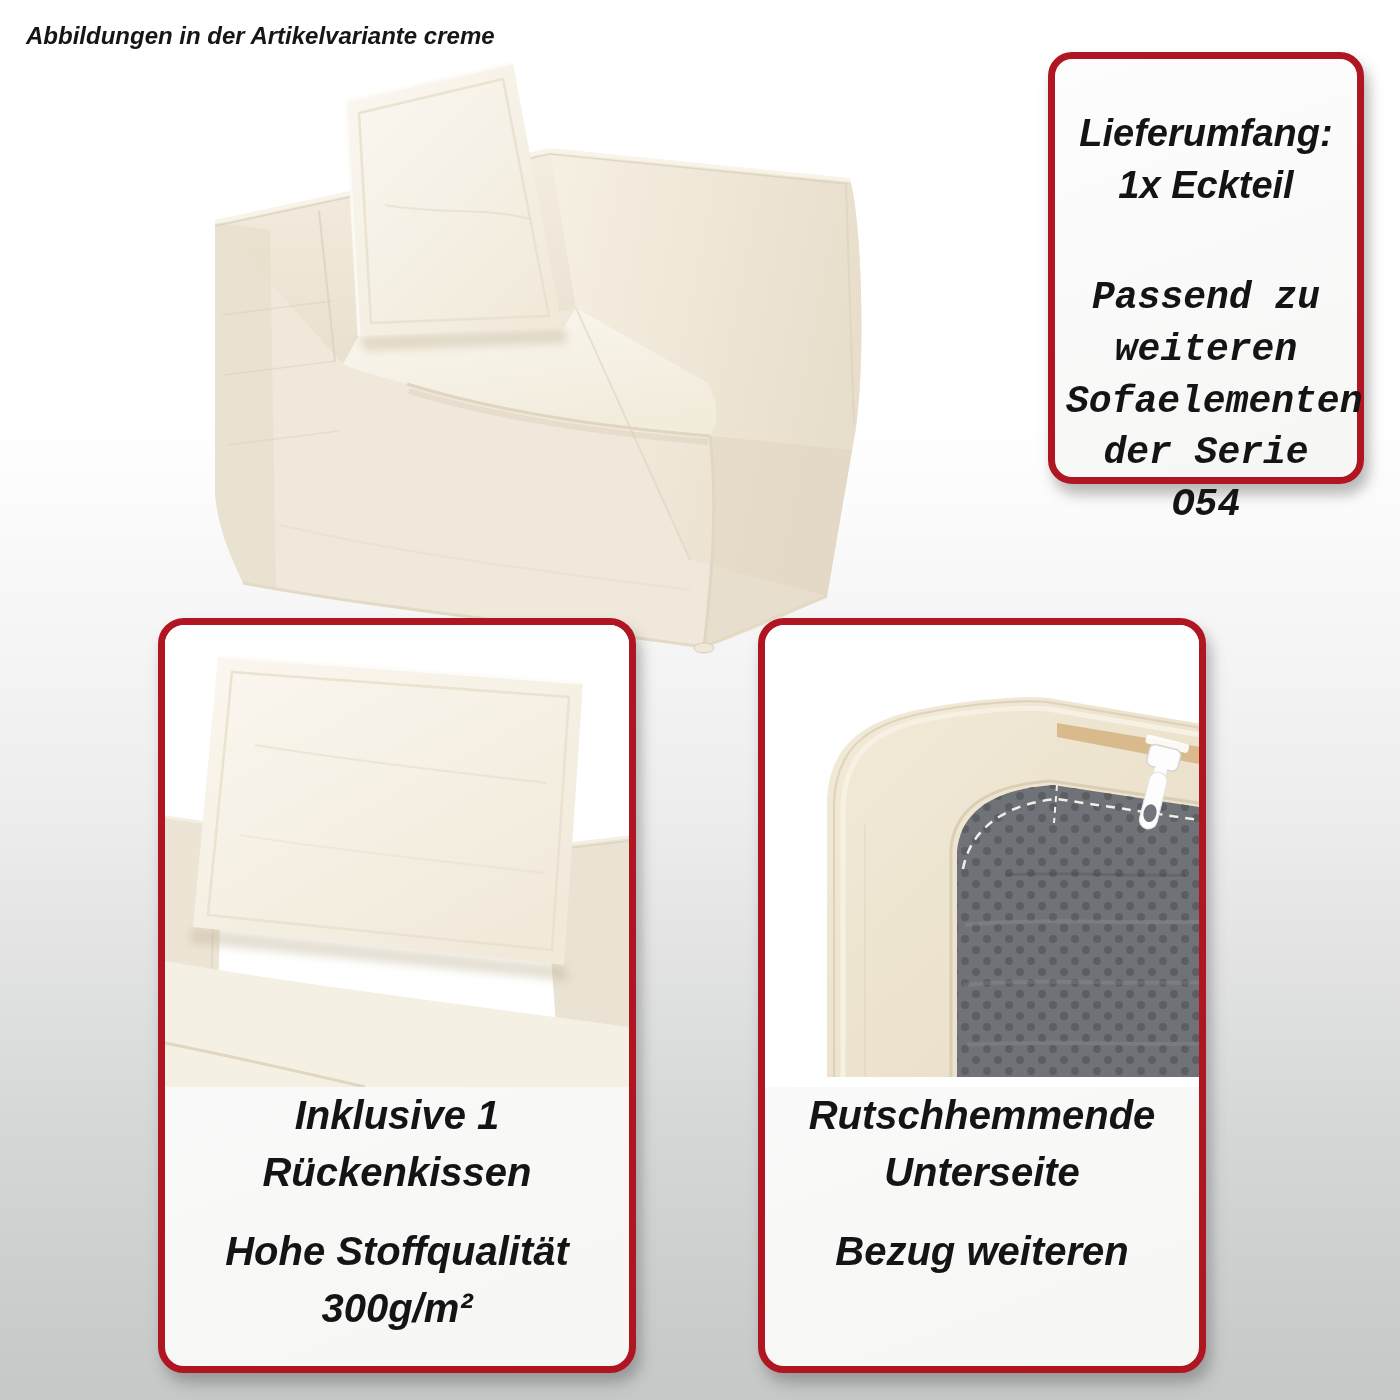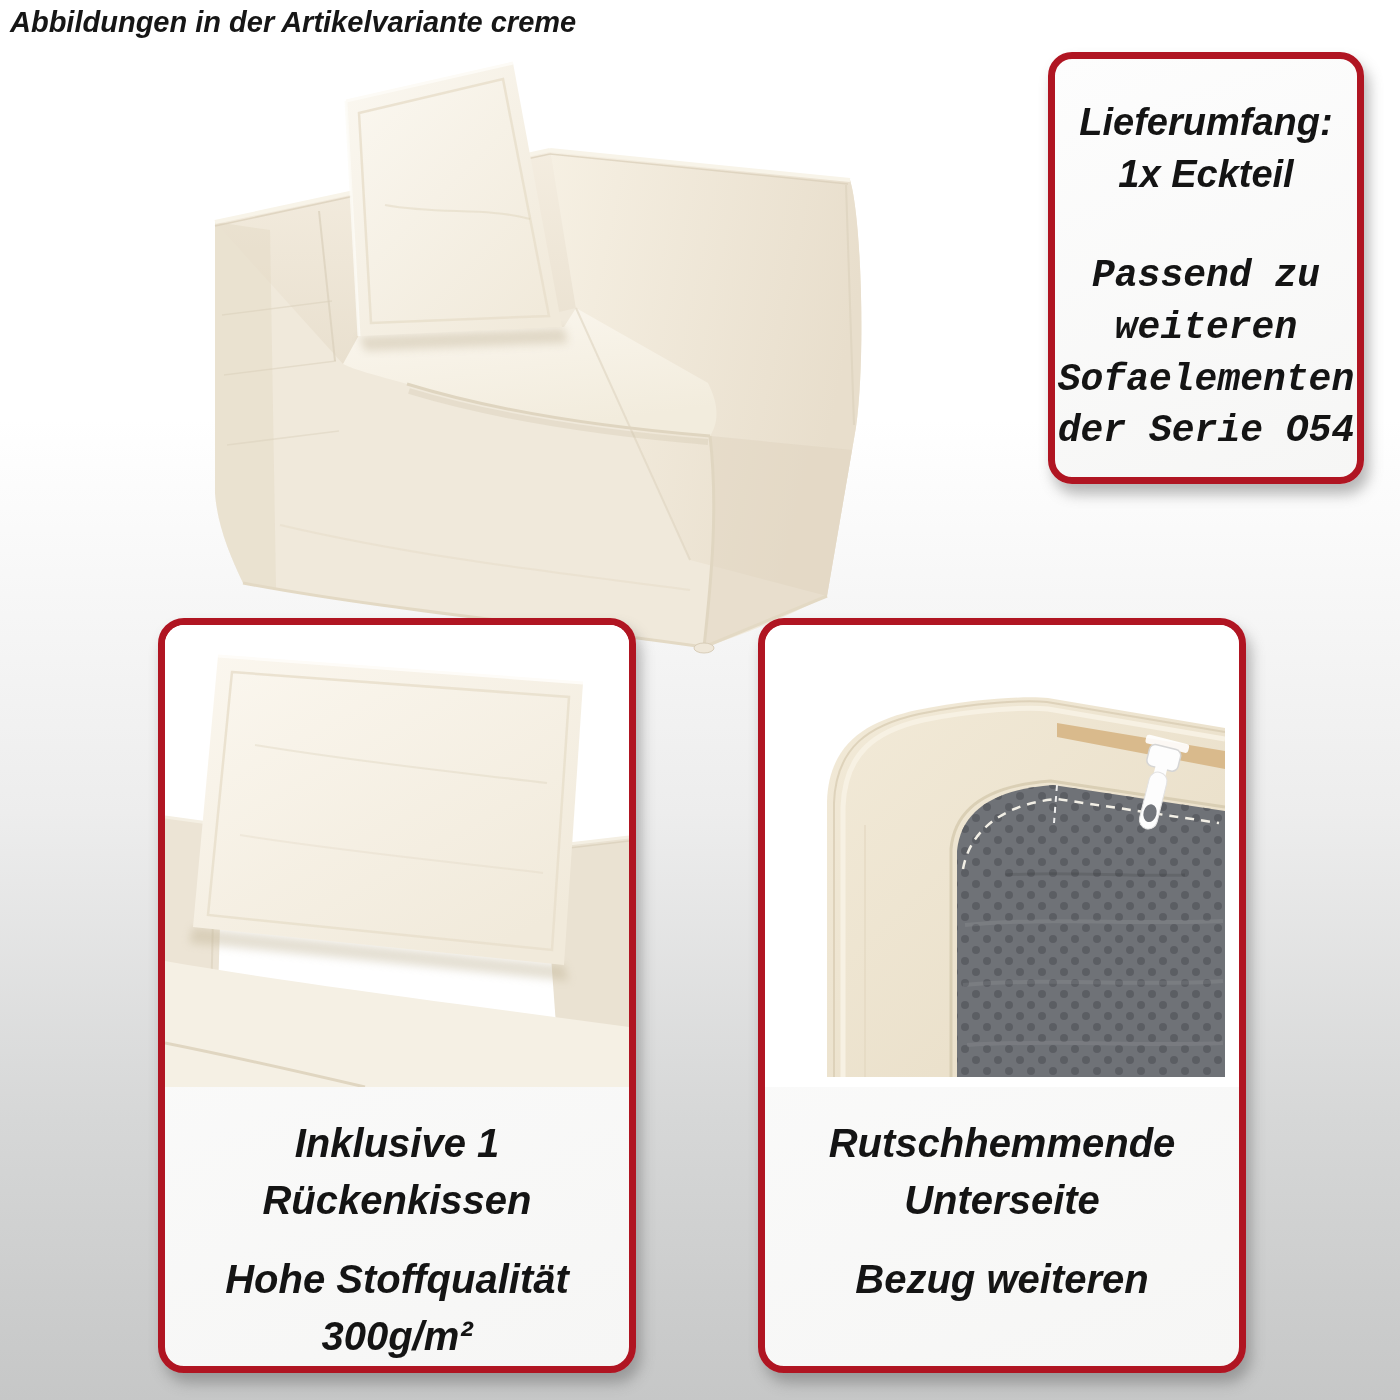--- a/index.html
+++ b/index.html
@@ -2,49 +2,49 @@
 <html><head>
 <meta charset="utf-8">
 <style>
   html,body{margin:0;padding:0;background:#888;}
   .canvas{
     position:relative;width:1400px;height:1400px;overflow:hidden;
     background:linear-gradient(to bottom,#ffffff 0%,#ffffff 30%,#ededed 58%,#d6d7d7 80%,#c6c7c7 100%);
     font-family:"Liberation Sans","DejaVu Sans",sans-serif;color:#141414;
   }
   .page-title{
-    position:absolute;left:10px;top:6px;margin:0;
-    font-size:29px;font-weight:bold;font-style:italic;color:#161616;letter-spacing:0;
+    position:absolute;left:10px;top:6px;margin:16px;
+    font-size:24px;font-weight:bold;font-style:italic;color:#161616;letter-spacing:0;
   }
   .main-photo{position:absolute;left:130px;top:55px;width:745px;height:600px;}
   .red-box{
     position:absolute;box-sizing:border-box;border:7px solid #b01522;border-radius:26px;
     background:linear-gradient(160deg,#fdfdfd 0%,#f6f6f5 100%);
     box-shadow:5px 10px 14px rgba(95,95,95,.45);
   }
   .delivery-box{left:1048px;top:52px;width:316px;height:432px;border-radius:24px;}
   .feature-box-left{left:158px;top:618px;width:478px;height:755px;}
-  .feature-box-right{left:758px;top:618px;width:488px;height:755px;}
+  .feature-box-right{left:758px;top:618px;width:448px;height:755px;}
   .multiline{white-space:pre-line;}
   .delivery-box p{
-    margin:0;text-align:center;font-weight:bold;font-style:italic;
+    margin:11px;text-align:center;font-weight:bold;font-style:italic;
     font-size:38px;line-height:1.36;
   }
   .delivery-p1{padding-top:38px;}
   .delivery-p2{padding-top:50px;font-family:Liberation Mono, monospace;}
   .photo-wrap{
     position:relative;height:462px;overflow:hidden;background:#ffffff;
     border-radius:20px 20px 0 0;
   }
   .photo-wrap svg{display:block;}
   .caption p{
     margin:0;text-align:center;font-weight:bold;font-style:italic;
     font-size:40px;line-height:1.425;
   }
-  .cap-p1{padding-top:28px;}
+  .cap-p1{}
   .cap-p2{padding-top:22px;}
 </style>
 </head>
 <body>
 
 <div class="canvas">
 
   <h1 class="page-title">Abbildungen in der Artikelvariante creme</h1>
 
   <svg class="main-photo" viewBox="0 0 745 600">

